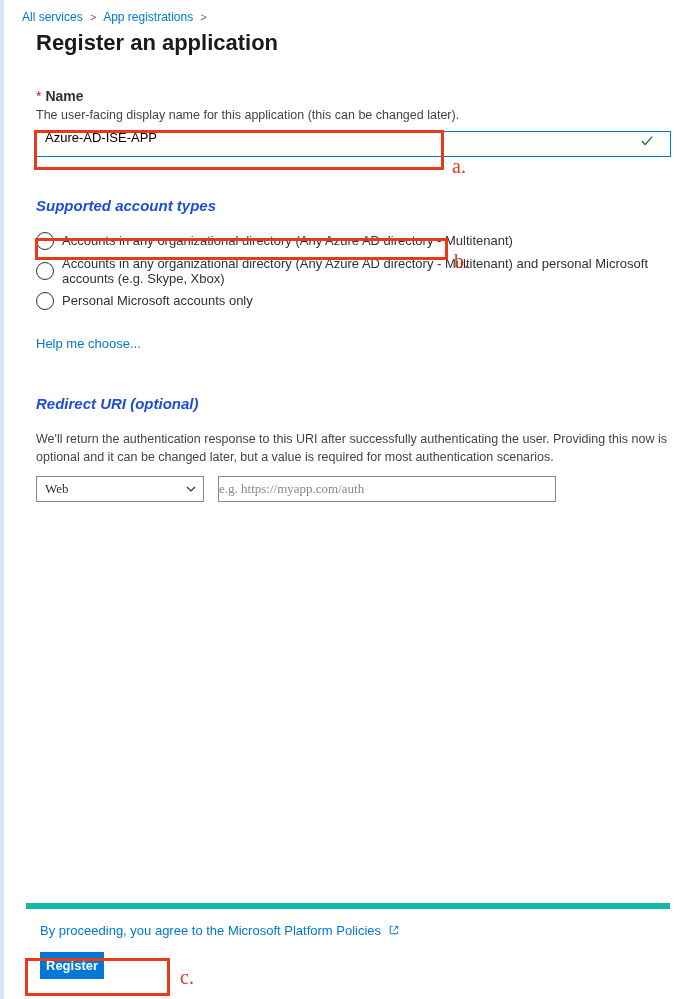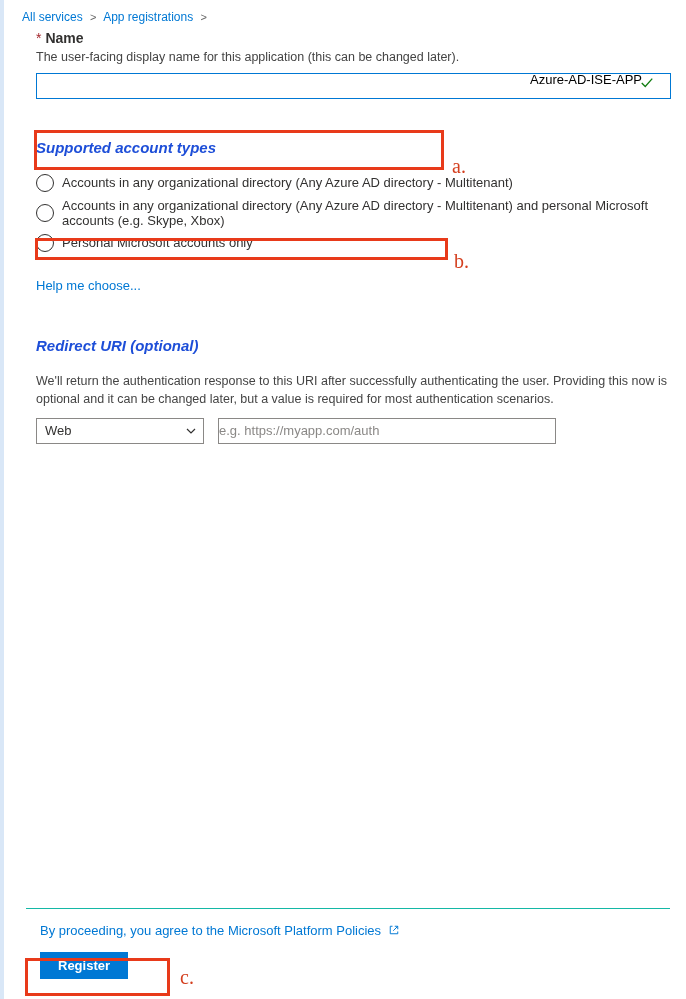--- a/index.html
+++ b/index.html
@@ -43,21 +43,20 @@
     }
     input.name-input {
       width: 635px;
       height: 26px;
       border: 1px solid #0078d4;
       padding: 3px 28px 15px 8px;
       font-size: 13px;
       font-family: inherit;
       outline: none;
       background: #fff;
-      text-align: right;
     }
     .valid-check {
       position: absolute;
       right: 14px;
       top: 4px;
       color: #107c10;
       font-size: 14px;
     }
     .highlight-box {
       position: absolute;
@@ -103,21 +102,21 @@
     .radio-outer.selected { border-color: #0078d4; }
     .radio-inner {
       width: 10px; height: 10px; border-radius: 50%;
       background: #0078d4;
     }
     .radio-label { font-size: 13px; color: #323130; }
     .help-link { color: #0078d4; font-size: 13px; text-decoration: none; display: inline-block; margin-top: 20px; }
 
     .redirect-section { margin-top: 44px; }
     .redirect-desc { font-size: 12.5px; color: #444; line-height: 1.45; margin-bottom: 10px; max-width: 640px;}
-    .redirect-row { display: flex; gap: 14px; }
+    .redirect-row { display: flex; gap: 14px; font-family: Liberation Serif, serif; }
     .platform-select {
       width: 168px; height: 26px;
       border: 1px solid #8a8886;
       display: flex; align-items: center; justify-content: space-between;
       padding: 0 6px 0 8px;
       font-size: 13px;
       background: #fff;
       cursor: pointer;
     }
     .chevron {
@@ -131,54 +130,55 @@
       font-family: inherit;
       color: #666;
     }
     input.uri-input::placeholder { color: #8a8886; }
 
     .footer {
       position: absolute;
       left: 22px;
       right: 16px;
       bottom: 0;
-      border-top: 1px solid #14b8a6;
+      border-top: 6px solid #14b8a6;
       padding: 14px 0 20px 14px;
     }
     .policy-line {
       font-size: 13px;
       color: #0078d4;
       margin-bottom: 14px;
     }
     .policy-line svg { vertical-align: -1px; margin-left: 3px;}
     .register-btn {
       background: #0078d4;
       color: #fff;
       border: none;
       font-size: 13px;
       font-weight: 600;
-      padding: 6px 18px;
+      padding: 6px 6px;
       cursor: pointer;
       font-family: inherit;
     }
   </style>
 </head>
 <body>
 
 <div class="page">
 
   <div class="breadcrumb">
     <a href="#">All services</a>
     <span class="sep">&gt;</span>
     <a href="#">App registrations</a>
     <span class="sep">&gt;</span>
   </div>
 
   <div class="content-wrapper">
 
+    <h1 class="page-title">Register an application</h1>
 
     
     <div class="field-label">
       <span class="required-star">*</span><span class="field-label-text">Name</span>
     </div>
     <div class="field-hint">The user-facing display name for this application (this can be changed later).</div>
     <div class="name-input-row">
       <input class="name-input" type="text" value="Azure-AD-ISE-APP" style="">
       <span class="valid-check">
         <svg width="14" height="14" viewBox="0 0 16 16">

